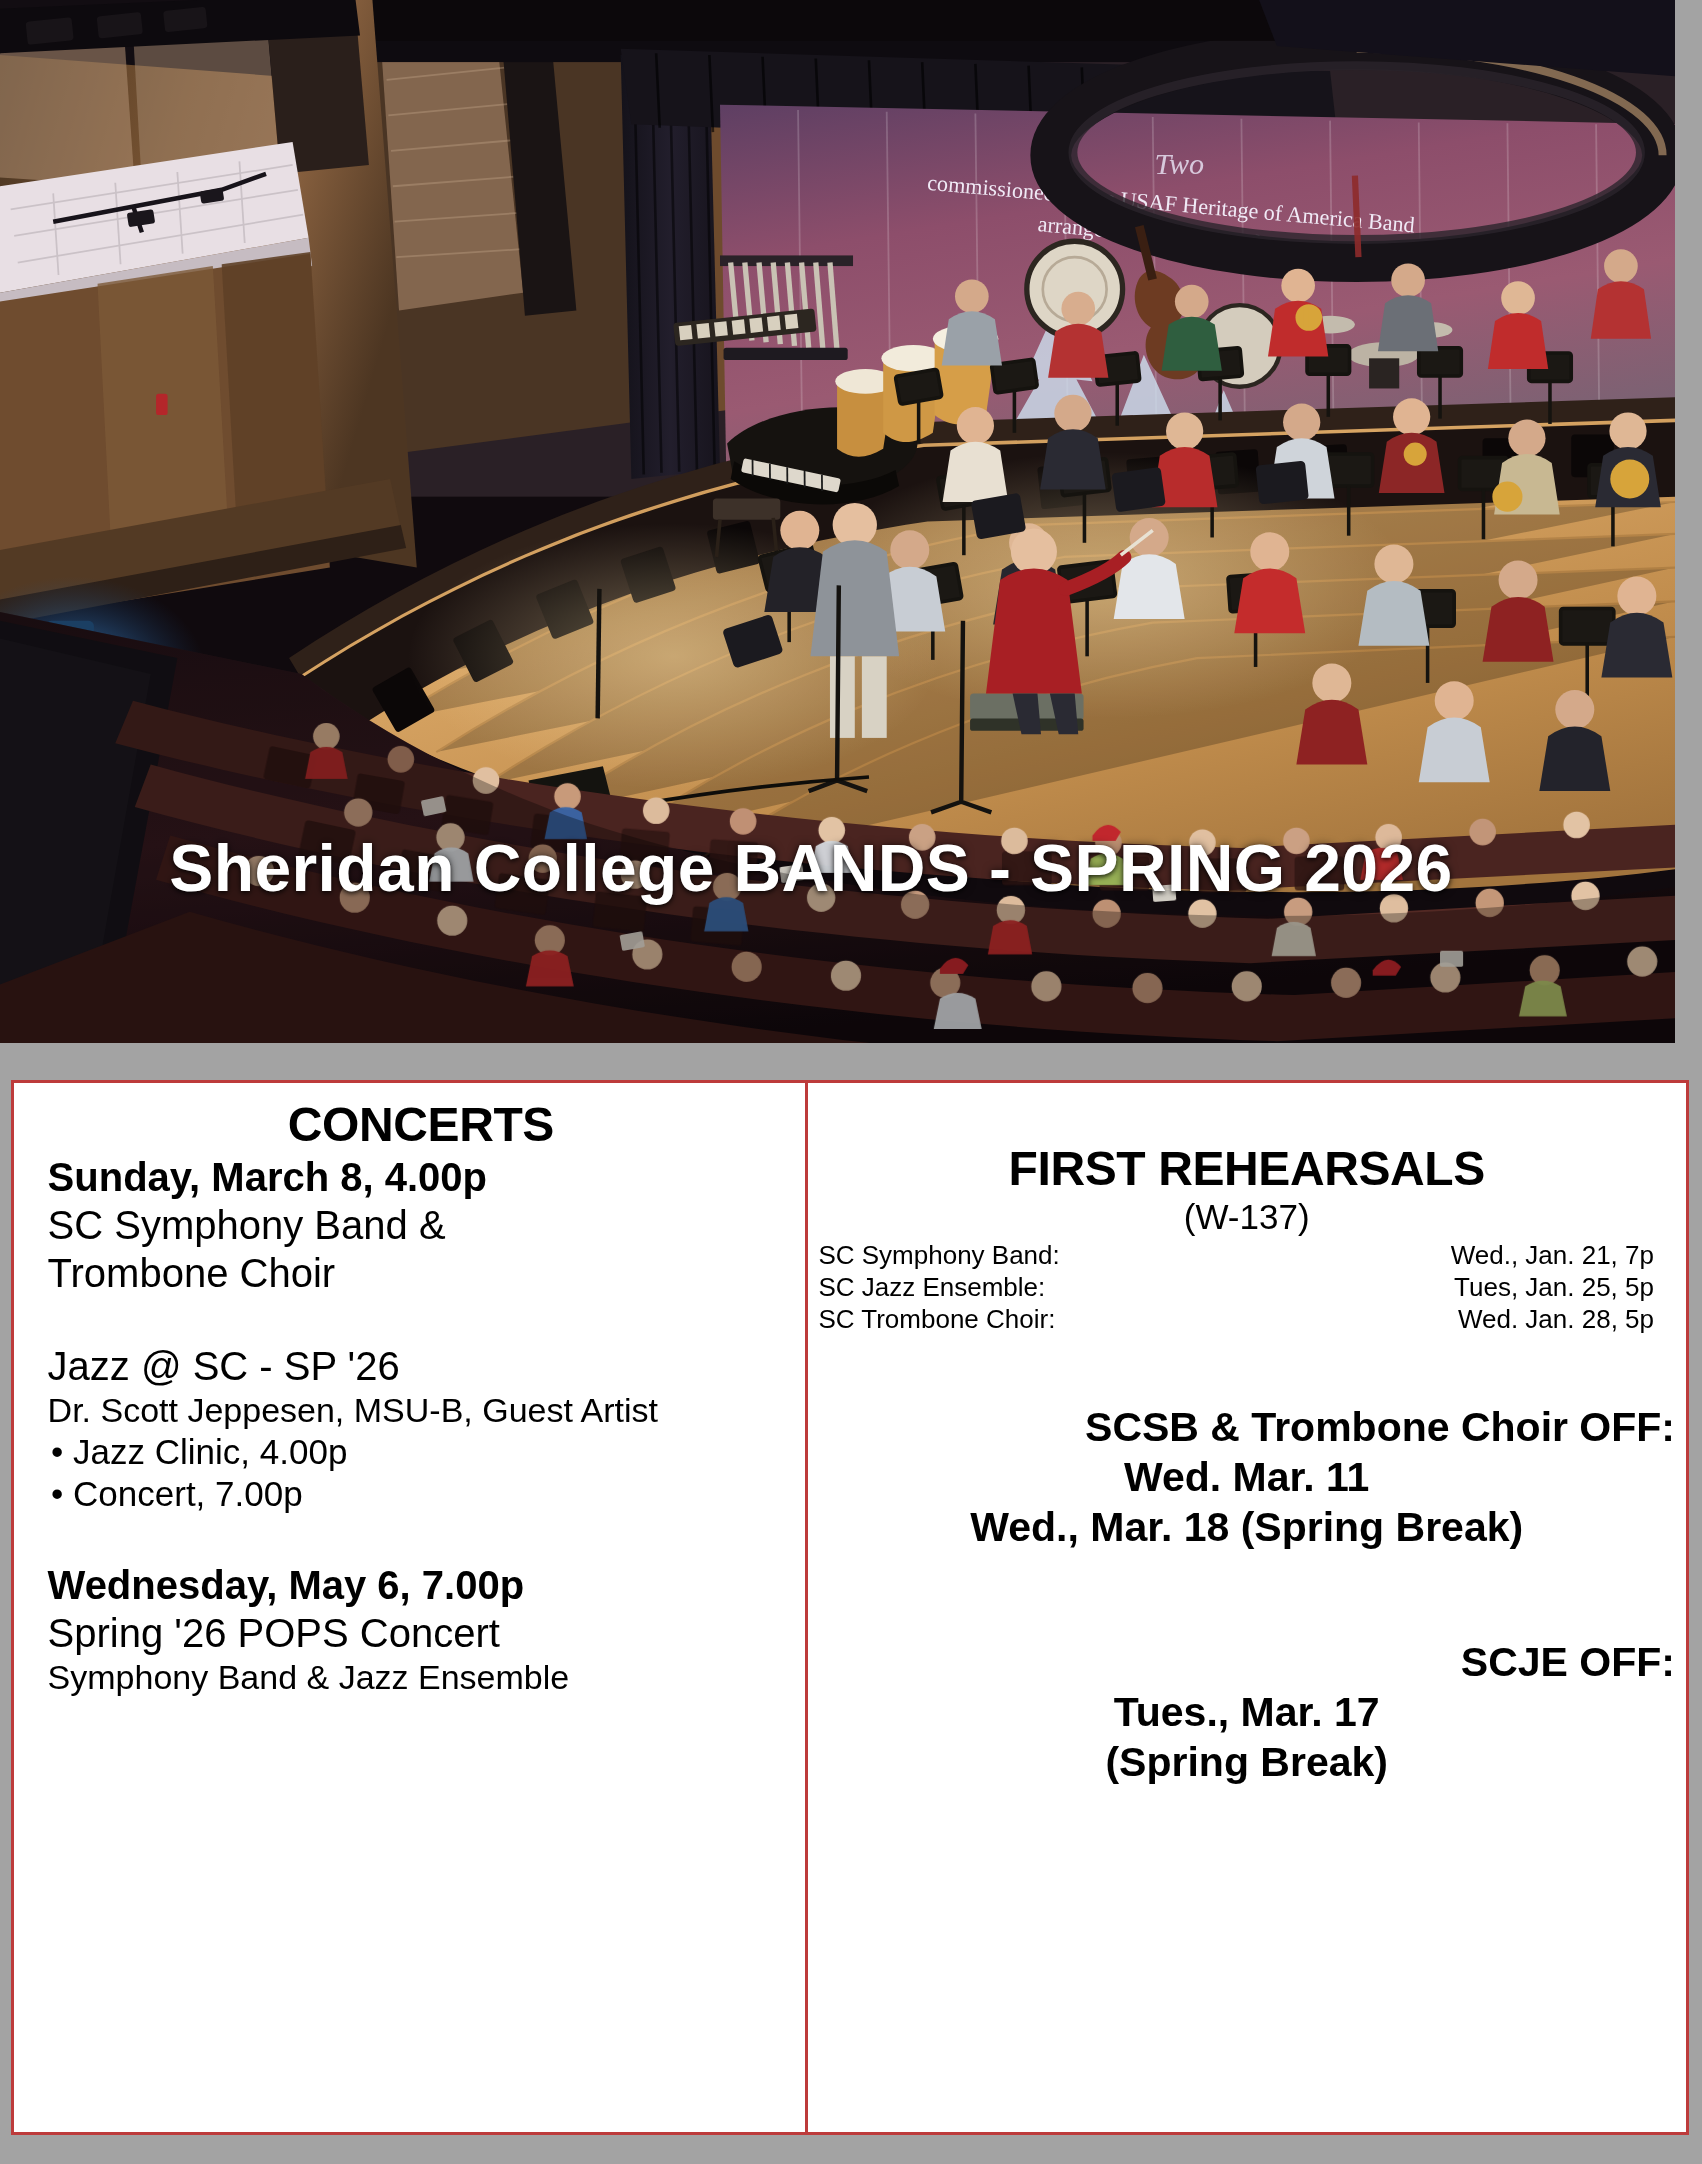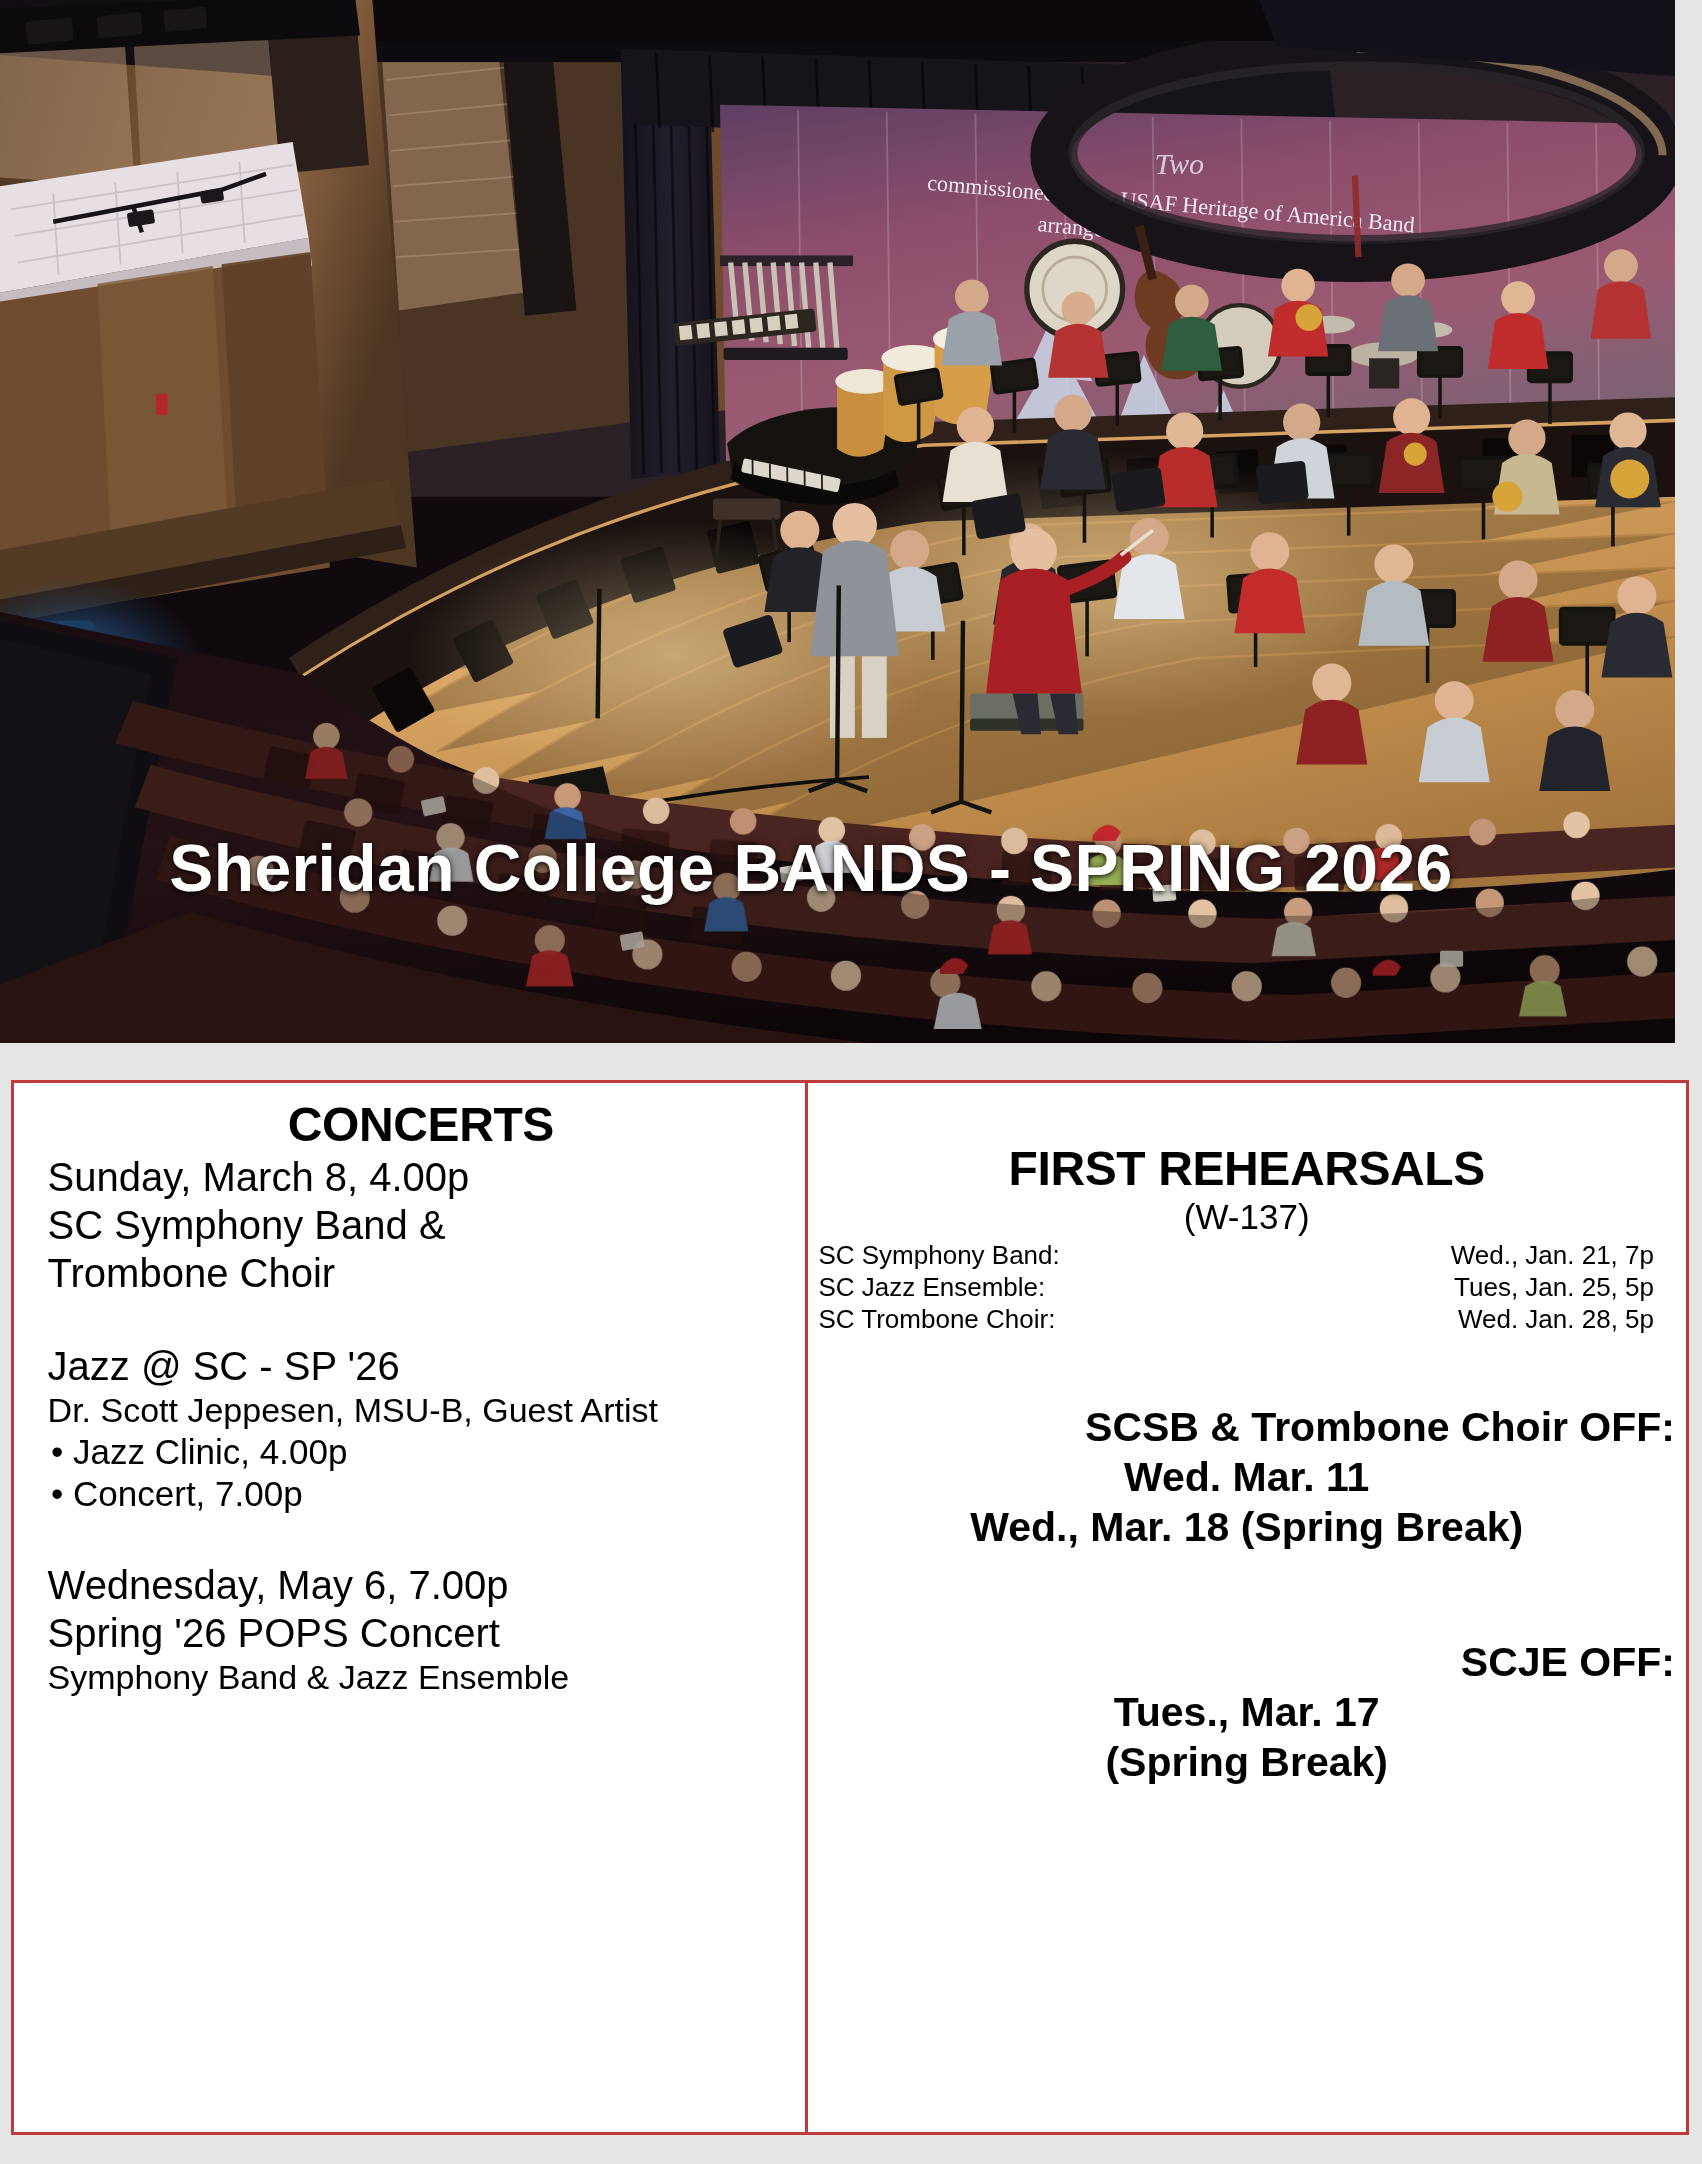--- a/index.html
+++ b/index.html
@@ -10,21 +10,21 @@
     height: 2164px;
     background: #ffffff;
     font-family: "Liberation Sans", sans-serif;
     overflow: hidden;
   }
 
   #poster {
     position: relative;
     width: 1702px;
     height: 2164px;
-    background: #e5e5e5;
+    background: #a3a3a3;
   }
 
   
   .photo-banner {
     position: absolute;
     left: 0;
     top: 0;
     width: 1675px;
     height: 1043px;
     overflow: hidden;
@@ -97,21 +97,21 @@
     color: #000;
     margin-top: 1.8px;
   }
 
   
   .ln {
     color: #000;
     line-height: 1.20;
     white-space: nowrap;
   }
-  .ln-bold   { font-weight: 400; font-size: 40px; }
+  .ln-bold   { font-weight: 700; font-size: 40px; }
   .ln-reg    { font-weight: 400; font-size: 40px; }
   .ln-small  { font-weight: 400; font-size: 34px; }
   .ln-bullet { font-weight: 400; font-size: 35px; padding-left: 3.5px; }
 
   .gap-block { height: 44px; }
 
   .group { margin-top: 1.8px; }
 
   
   .reh-list { margin-top: 3.5px; }

